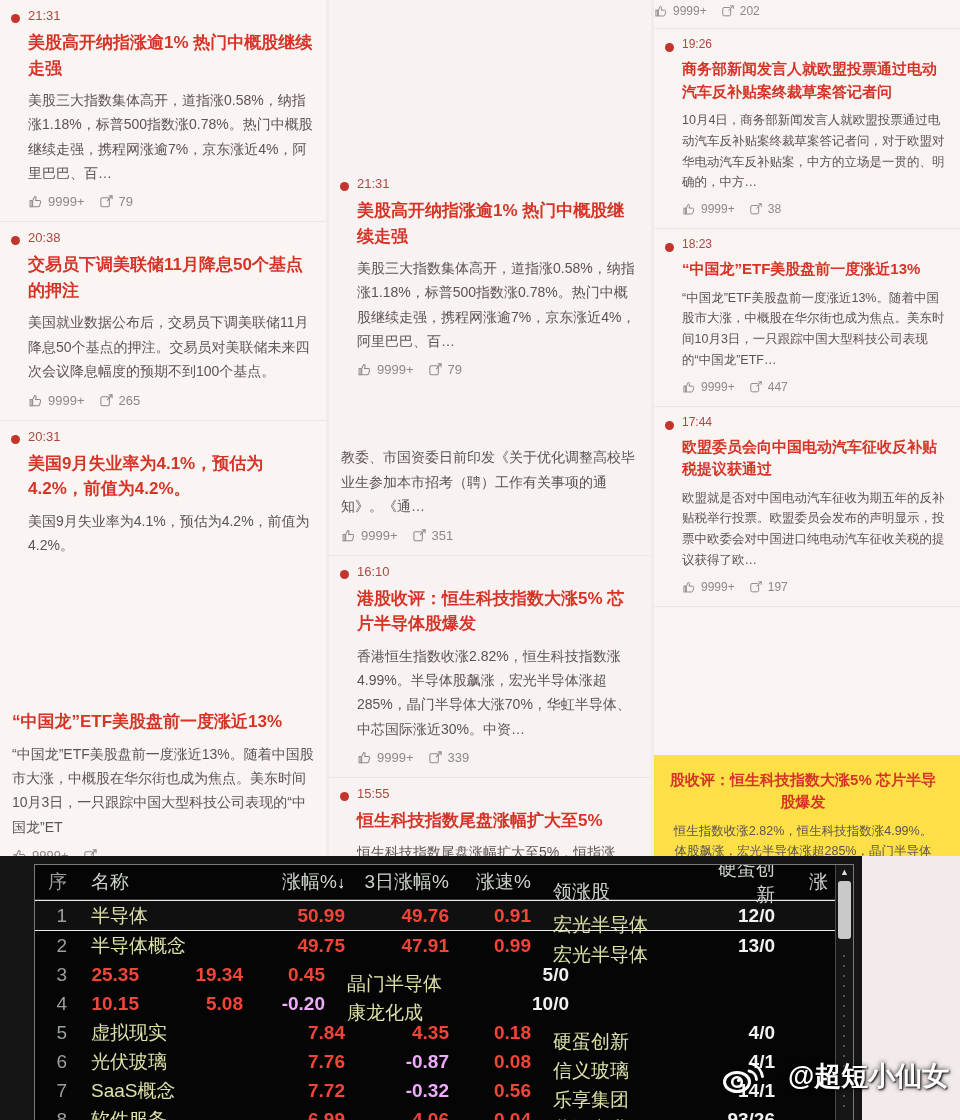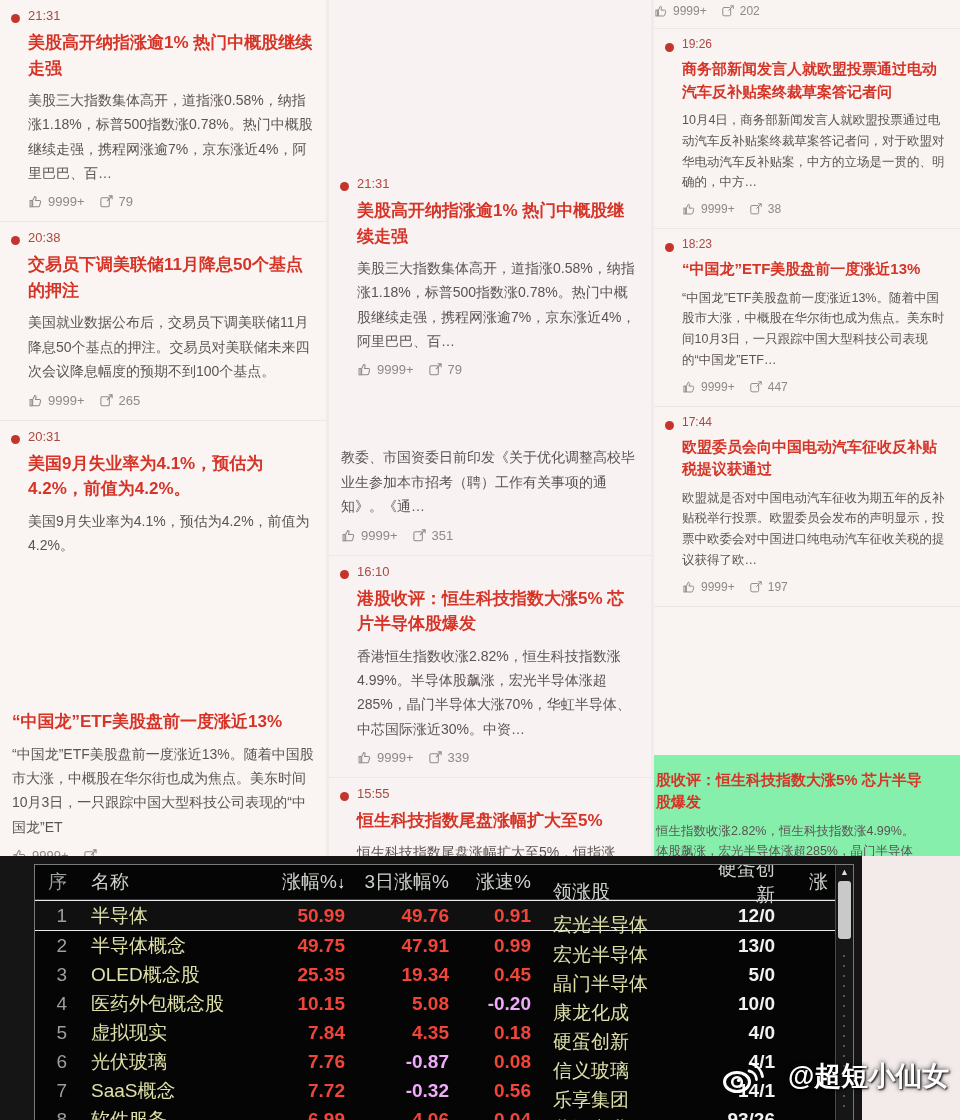--- a/index.html
+++ b/index.html
@@ -25,21 +25,21 @@
   .grp svg{display:block;}
   .divider{height:1px;background:#f0e4e4;}
 
   
   #col-right .title{font-size:15px;}
   #col-right .news-body{font-size:12.5px;line-height:1.66;}
   #col-right .time{font-size:12px;}
   #col-right .eng{font-size:12px;}
 
   
-  .fragment{margin-top:148px;background:#86efac;padding:14px 10px 2px 2px;}
+  .fragment{margin-top:148px;background:#fde047;padding:14px 10px 2px 2px;text-align:center;}
   .fragment .title{font-size:17.5px;white-space:pre-line;}
   .fragment .news-body{font-size:14px;line-height:1.8;white-space:pre-line;}
 
   .mid-first{margin-top:168px;}
   .gap-top-left4{margin-top:142px;}
   .no-indent{padding-left:12px;}
 
   
   #bottom-strip{position:absolute;left:0;top:856px;width:862px;height:264px;background:#151515;z-index:5;}
   #sector-table{position:absolute;left:34px;top:8px;right:8px;height:256px;
@@ -365,30 +365,28 @@
         <span class="c-idx">2</span>
         <span class="c-name">半导体概念</span>
         <span class="c-chg num pos">49.75</span>
         <span class="c-3d num pos">47.91</span>
         <span class="c-speed num pos">0.99</span>
         <span class="c-leader">宏光半导体</span>
         <span class="c-counts">13/0</span>
       </div>
       <div class="trow">
         <span class="c-idx">3</span>
-        <span class="c-name">OLED概念股</span>
         <span class="c-chg num pos">25.35</span>
         <span class="c-3d num pos">19.34</span>
         <span class="c-speed num pos">0.45</span>
         <span class="c-leader">晶门半导体</span>
         <span class="c-counts">5/0</span>
       </div>
       <div class="trow">
         <span class="c-idx">4</span>
-        <span class="c-name">医药外包概念股</span>
         <span class="c-chg num pos">10.15</span>
         <span class="c-3d num pos">5.08</span>
         <span class="c-speed num neg">-0.20</span>
         <span class="c-leader">康龙化成</span>
         <span class="c-counts">10/0</span>
       </div>
       <div class="trow">
         <span class="c-idx">5</span>
         <span class="c-name">虚拟现实</span>
         <span class="c-chg num pos">7.84</span>

